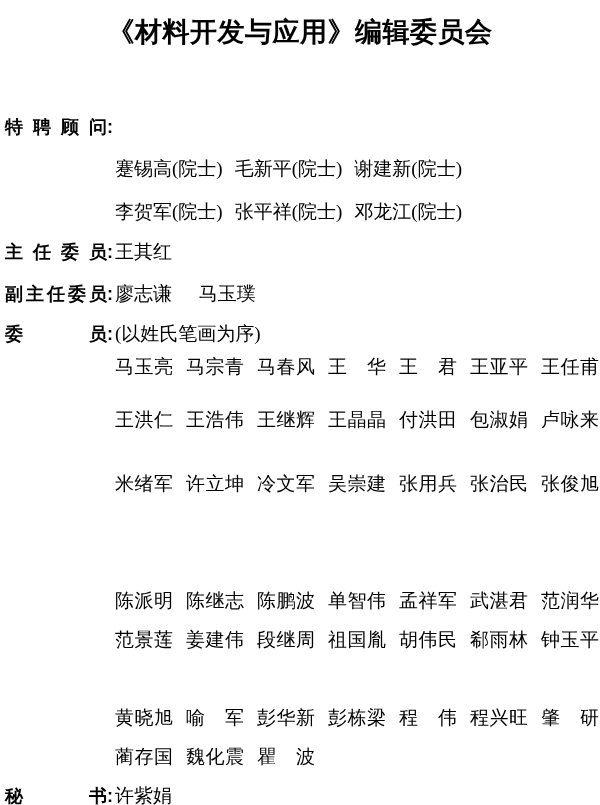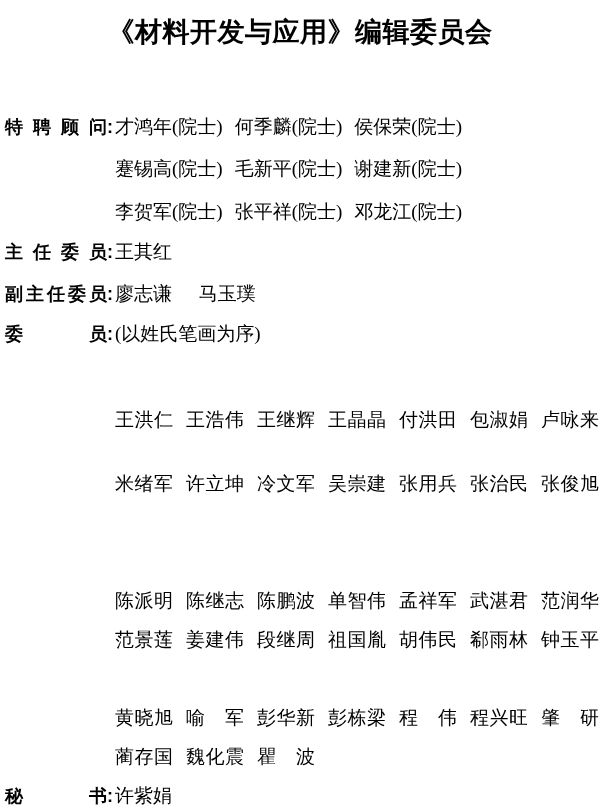--- a/index.html
+++ b/index.html
@@ -71,21 +71,20 @@
 
 <div class="page">
 
   <div class="title">《材料开发与应用》编辑委员会</div>
 
   <div class="row" style="top:115px">
     <div class="label">
       <span class="label-text">特聘顾问</span>
         <span class="colon">:</span>
     </div>
-    <div class="content advisor-list"><span class="advisor-name">才鸿年(院士)</span><span class="advisor-name">何季麟(院士)</span><span class="advisor-name">侯保荣(院士)</span></div>
   </div>
   <div class="row" style="top:157px">
     <div class="label"></div>
     <div class="content advisor-list"><span class="advisor-name">蹇锡高(院士)</span><span class="advisor-name">毛新平(院士)</span><span class="advisor-name">谢建新(院士)</span></div>
   </div>
   <div class="row" style="top:200px">
     <div class="label"></div>
     <div class="content advisor-list"><span class="advisor-name">李贺军(院士)</span><span class="advisor-name">张平祥(院士)</span><span class="advisor-name">邓龙江(院士)</span></div>
   </div>
 
@@ -113,20 +112,24 @@
   <div class="row" style="top:322px">
     <div class="label">
       <span class="label-text">委员</span>
         <span class="colon">:</span>
     </div>
     <div class="content">
       <span class="note">(以姓氏笔画为序)</span>
     </div>
   </div>
 
+  <div class="row" style="top:355px">
+    <div class="label"></div>
+    <div class="content member-list"><span class="member-name">马玉亮</span><span class="member-name">马宗青</span><span class="member-name">马春风</span><span class="member-name">王华</span><span class="member-name">王君</span><span class="member-name">王亚平</span><span class="member-name">王任甫</span></div>
+  </div>
   <div class="row" style="top:408px">
     <div class="label"></div>
     <div class="content member-list"><span class="member-name">王洪仁</span><span class="member-name">王浩伟</span><span class="member-name">王继辉</span><span class="member-name">王晶晶</span><span class="member-name">付洪田</span><span class="member-name">包淑娟</span><span class="member-name">卢咏来</span></div>
   </div>
   <div class="row" style="top:472px">
     <div class="label"></div>
     <div class="content member-list"><span class="member-name">米绪军</span><span class="member-name">许立坤</span><span class="member-name">冷文军</span><span class="member-name">吴崇建</span><span class="member-name">张用兵</span><span class="member-name">张治民</span><span class="member-name">张俊旭</span></div>
   </div>
   <div class="row" style="top:589px">
     <div class="label"></div>

